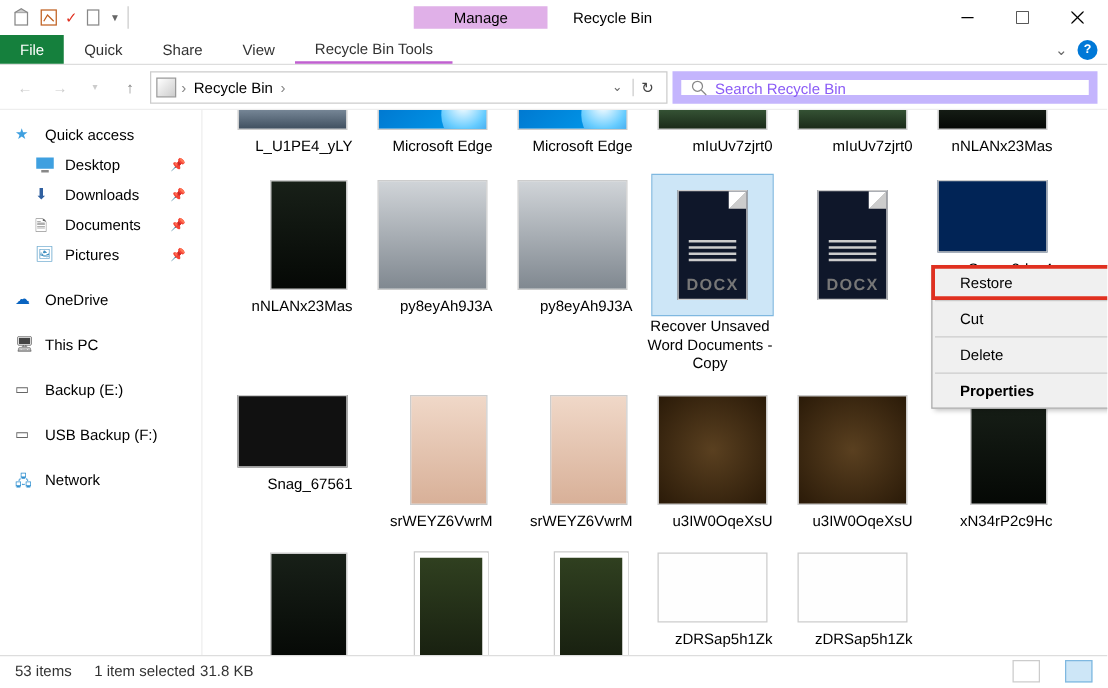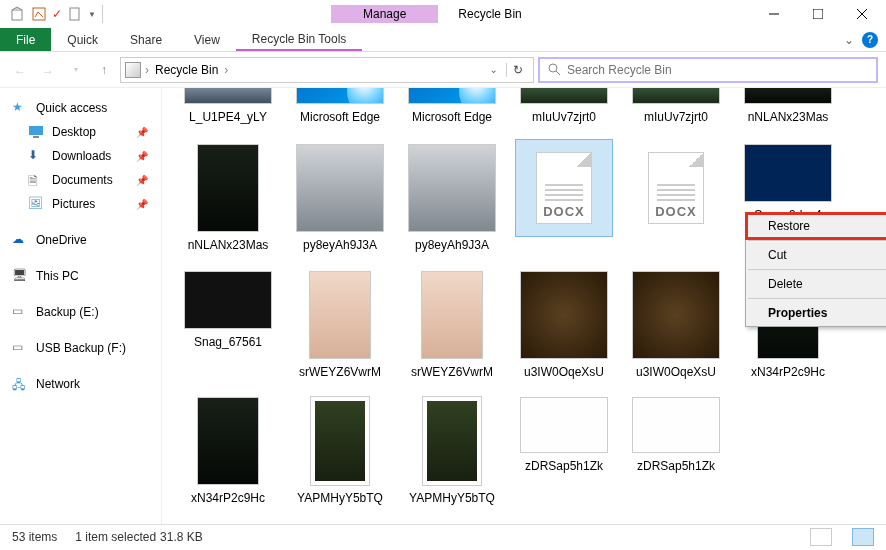--- a/index.html
+++ b/index.html
@@ -24,49 +24,49 @@
 .help-circle { width: 16px; height: 16px; border-radius: 50%; background: #0078d7; color: #fff; display: flex; align-items: center; justify-content: center; font-size: 10px; font-weight: bold; }
 
 .nav-bar { height: 36px; display: flex; align-items: center; padding: 4px 8px; gap: 4px; border-bottom: 1px solid #eee; }
 .nav-btn { width: 24px; height: 24px; display: flex; align-items: center; justify-content: center; color: #888; }
 .nav-btn.disabled { color: #ccc; }
 .address-bar { flex: 1; height: 26px; border: 1px solid #ccc; display: flex; align-items: center; padding: 0 4px; gap: 4px; }
 .addr-icon { width: 16px; height: 16px; background: linear-gradient(135deg,#fff,#ccc); border: 1px solid #999; }
 .addr-crumb { padding: 0 2px; }
 .addr-sep { color: #888; }
 .addr-spacer { flex: 1; }
-.search-box { width: 340px; height: 26px; border: 2px solid #c4b5fd; display: flex; align-items: center; padding: 0 8px; gap: 6px; color: #737373; }
+.search-box { width: 340px; height: 26px; border: 7px solid #c4b5fd; display: flex; padding: 0 8px; gap: 6px; color: #8b5cf6; }
 
 .main { display: flex; height: 436px; }
 .sidebar { width: 162px; border-right: 1px solid #eee; padding: 8px 0; overflow: hidden; }
 .side-item { display: flex; align-items: center; padding: 4px 12px; gap: 8px; }
 .side-item .pin { margin-left: auto; color: #888; font-size: 10px; }
 .side-item.sub { padding-left: 28px; }
 .side-group { margin-bottom: 12px; }
 .icon-sm { width: 16px; height: 16px; flex-shrink: 0; }
 .star-ql { color: #3fa0e0; }
 .down-ic { color: #3060a0; }
 .doc-ic { color: #666; }
 .pic-ic { color: #4090c0; }
 .cloud-ic { color: #0a64c0; }
 .pc-ic { color: #444; }
 .drive-ic { color: #666; }
 .net-ic { color: #3090d0; }
 
 .content { flex: 1; overflow: hidden; position: relative; padding: 0 12px; }
 .grid { display: grid; grid-template-columns: repeat(6, 108px); gap: 6px 4px; }
 .row1 { margin-top: -8px; margin-bottom: 16px; }
-.item { display: flex; flex-direction: column; align-items: center; text-align: center; }
+.item { display: flex; flex-direction: column; align-items: flex-end; text-align: center; }
 .item.selected .thumb-wrap { background: #cde6f7; outline: 1px solid #7fb8e0; }
 .thumb-wrap { padding: 4px; }
 .thumb { width: 88px; height: 88px; background: #ddd; border: 1px solid #ccc; display: flex; align-items: center; justify-content: center; overflow: hidden; }
 .thumb.short { height: 20px; }
 .thumb.edge { background: linear-gradient(135deg,#0078d0,#00a0f0); position: relative; }
 .thumb.edge::after { content:''; position:absolute; width:50px; height:50px; border-radius:50%; background:radial-gradient(circle at 35% 35%, #fff,#6cf 40%,#06c); bottom:-14px; right:-14px; }
-.thumb.docx { background: #ffffff; border: 1px solid #ccc; flex-direction: column; position: relative; width: 56px; height: 72px; margin: 8px 16px; }
+.thumb.docx { background: #0f172a; border: 1px solid #ccc; flex-direction: column; position: relative; width: 56px; height: 88px; margin: 8px 16px; }
 .thumb.docx::before { content:''; position:absolute; top:0; right:0; width:14px; height:14px; background:linear-gradient(135deg,#fff 50%,#ccc 50%); }
 .thumb.docx .lines { margin-top: 8px; width: 70%; }
 .thumb.docx .lines div { height: 2px; background: #ccc; margin: 3px 0; }
 .thumb.docx .label { position: absolute; bottom: 4px; font-size: 13px; font-weight: bold; color: #777; letter-spacing: 1px; }
 .thumb.term { background: #012456; }
 .thumb.term2 { background: #111; }
 .thumb.gold { background: radial-gradient(circle,#5a4020,#2a1a08); }
 .thumb.photo1 { background: linear-gradient(#3a5a3a,#1a2a18); }
 .thumb.photo2 { background: linear-gradient(#8090a0,#405060); }
 .thumb.photo3 { background: linear-gradient(#d0d4d8,#808890); }
@@ -305,20 +305,21 @@
             <div class="thumb docx">
               <div class="lines">
                 <div></div>
                 <div></div>
                 <div></div>
                 <div></div>
               </div>
               <div class="label">DOCX</div>
             </div>
           </div>
+          <div class="caption" style="white-space:pre-line;">Recover Unsaved Word Documents - Copy</div>
         </div>
       <div class="item">
           <div class="thumb-wrap">
             <div class="thumb docx">
               <div class="lines">
                 <div></div>
                 <div></div>
                 <div></div>
                 <div></div>
               </div>

